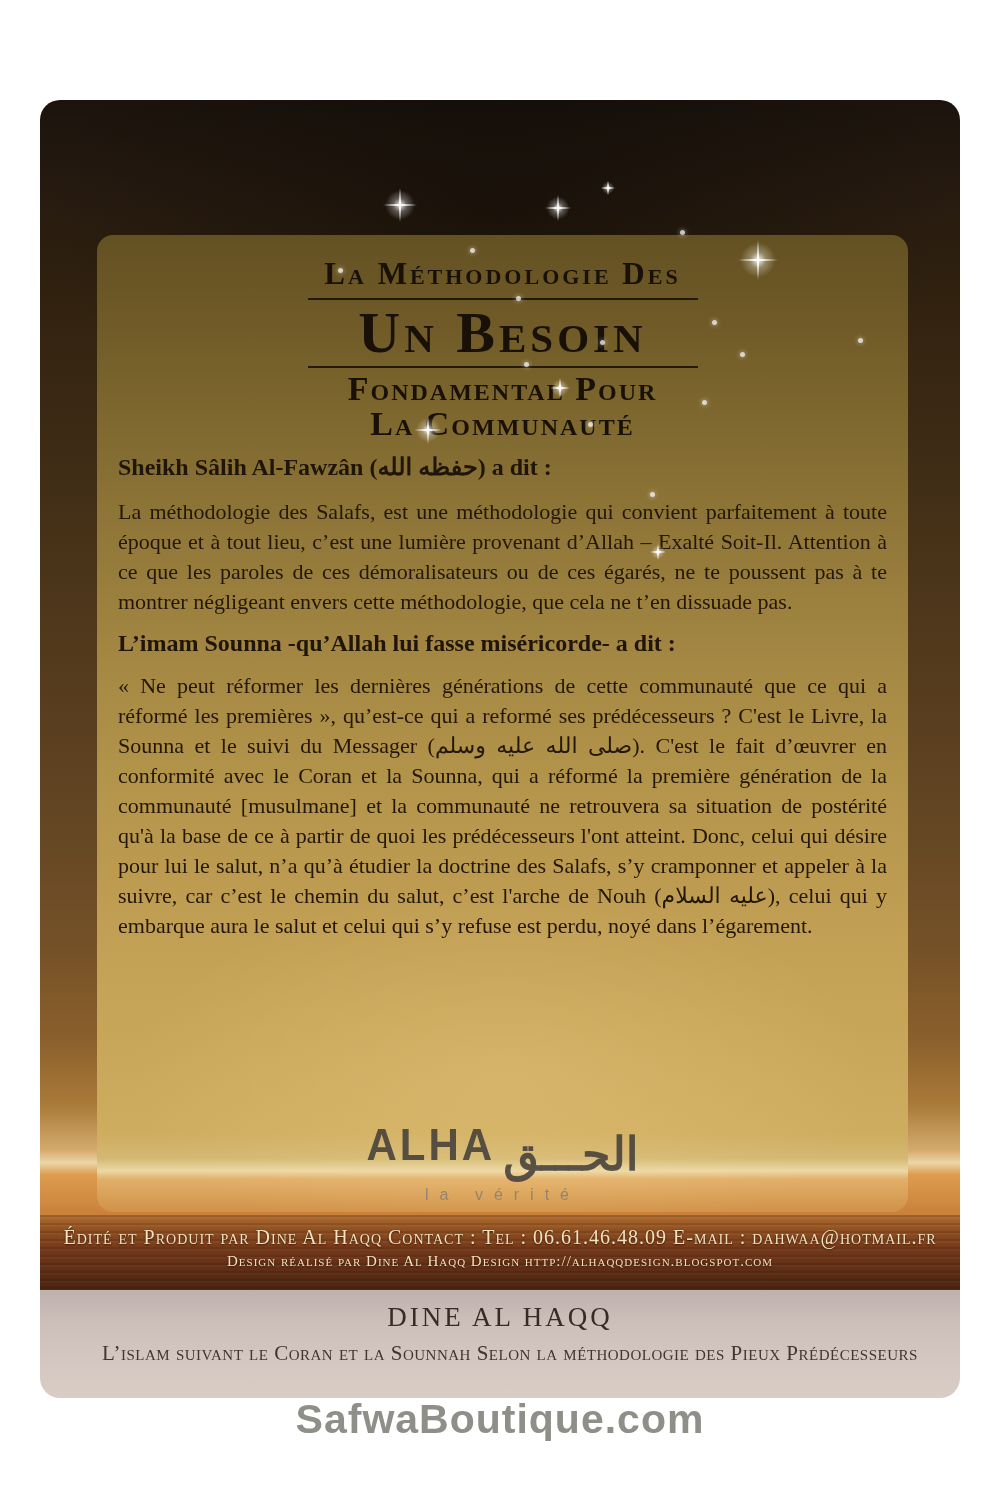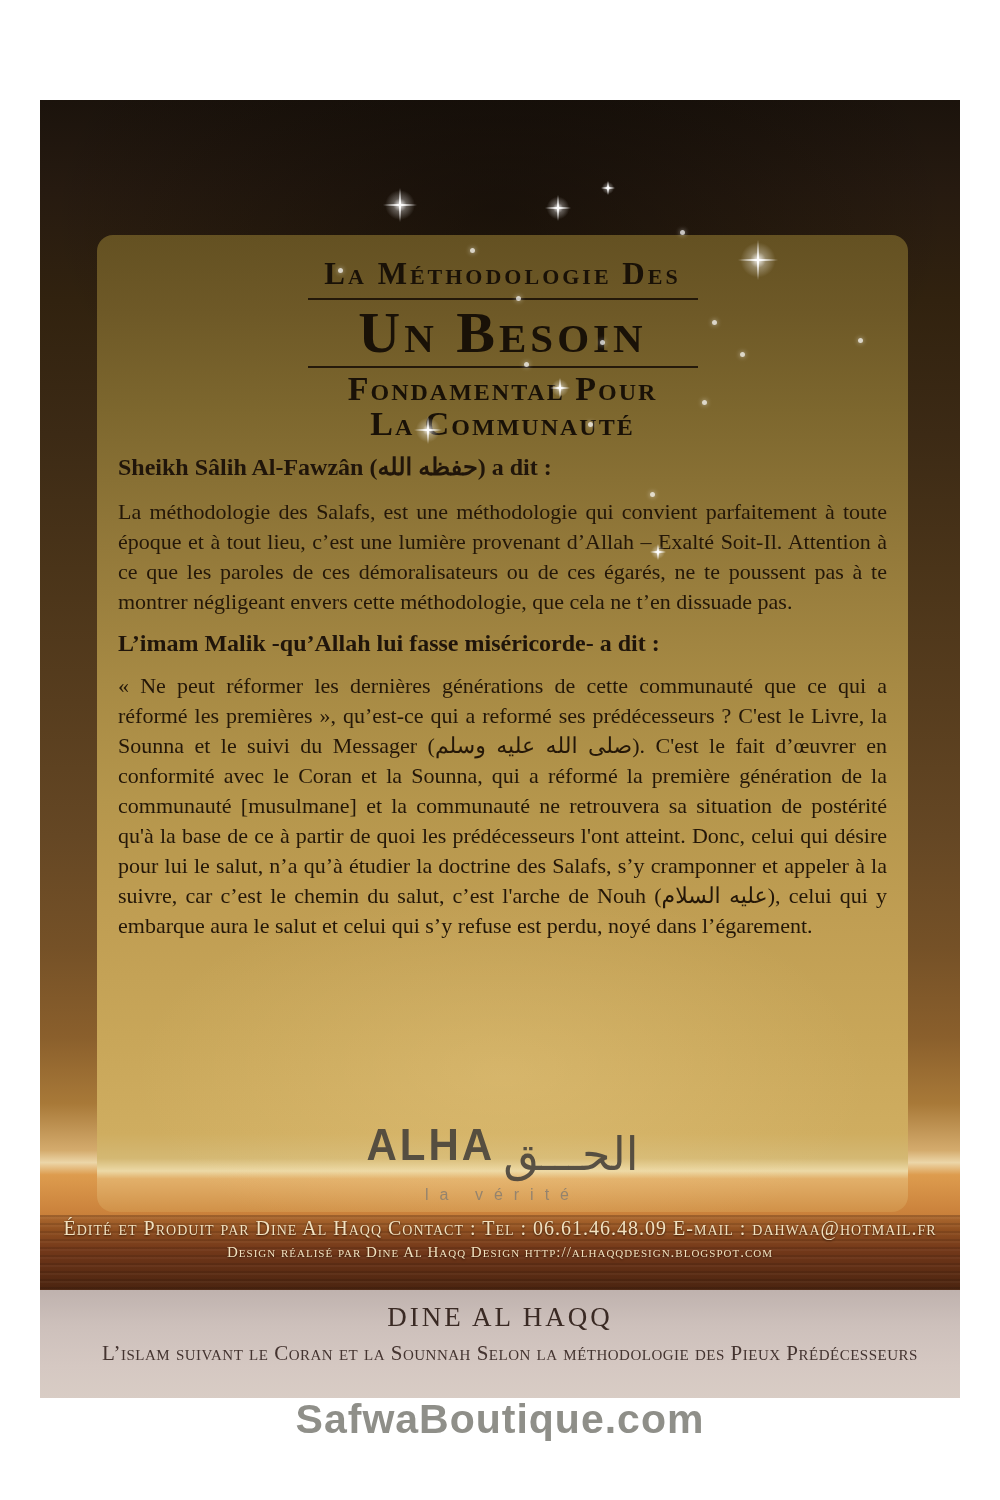--- a/index.html
+++ b/index.html
@@ -2,21 +2,21 @@
 <html lang="fr"><head>
 <meta charset="utf-8">
 <style>
   html,body{margin:0;padding:0;}
   body{width:1000px;height:1500px;background:#ffffff;position:relative;
        font-family:"Liberation Serif", serif;}
 
   .page{position:absolute;inset:0;width:1000px;height:1500px;background:#ffffff;overflow:hidden;}
 
   
-  .book{position:absolute;left:40px;top:100px;width:920px;height:1298px;overflow:hidden;}
+  .book{position:absolute;left:40px;top:100px;width:920px;height:1298px;overflow:hidden;border-radius:20px;}
 
   .cover-bg{position:absolute;left:0;top:0;width:920px;height:1115px;
     background:
       radial-gradient(ellipse 70% 38% at 50% 10%, rgba(8,5,2,0.45), transparent 70%),
       linear-gradient(180deg,
         #1b130c 0%, #261a10 8%, #31220f 18%, #3c2a15 30%, #4a3419 42%,
         #573d1e 54%, #654724 66%, #755127 76%, #8a5f2c 84%, #a87938 90%,
         #d4ab6d 94.2%, #ecd6a8 95.3%, #dd9c4e 96.4%, #c9803a 100%);}
 
   
@@ -41,27 +41,27 @@
   .para{font-size:22px;line-height:30px;color:#241708;text-align:justify;margin:16px 0 0 0;}
   .para2{margin-top:14px;}
   .arabic-quote{direction:rtl;text-align:center;font-size:22px;font-weight:bold;
     color:#20150a;margin:10px 0 0 0;line-height:30px;}
 
   
   .logo{position:absolute;left:0;right:0;bottom:8px;text-align:center;opacity:0.88;}
   .logo-row{display:flex;justify-content:center;align-items:center;gap:8px;direction:ltr;}
   .logo-latin{font-family:"Liberation Sans", sans-serif;font-weight:bold;font-size:42px;
     letter-spacing:3px;color:#45403a;transform:scaleY(1.05);}
-  .logo-arabic{font-size:46px;font-weight:normal;color:#45403a;line-height:46px;margin-top:20px;}
+  .logo-arabic{font-size:46px;font-weight:bold;color:#45403a;line-height:46px;margin-top:20px;}
   .logo-tagline{font-family:"Liberation Sans", sans-serif;font-size:16px;letter-spacing:11px;
     color:#8b7f70;margin-top:8px;}
 
   
   .wood{position:absolute;left:0;top:1115px;width:920px;height:75px;
-    box-sizing:border-box;padding-top:1px;text-align:center;
+    box-sizing:border-box;padding-top:10px;text-align:center;
     background:
       repeating-linear-gradient(180deg, rgba(0,0,0,0.10) 0 2px, rgba(255,255,255,0.03) 2px 4px, transparent 4px 8px),
       linear-gradient(180deg,#b06c31 0%,#8f4f20 20%,#74391a 45%,#5d2d14 75%,#4a2410 100%);}
   .pub-line{font-variant:small-caps;color:#f2e2c0;letter-spacing:1px;
     text-shadow:0 1px 2px rgba(40,15,0,0.85);}
   .pub-line.l1{font-size:20px;line-height:24px;}
   .pub-line.l2{font-size:15px;line-height:24px;}
 
   
   .haze{position:absolute;left:0;top:1190px;width:920px;height:140px;text-align:center;
@@ -104,21 +104,21 @@
         <div class="rule"></div>
         <div class="t-mid">Fondamental Pour</div>
         <div class="t-mid">La Communauté</div>
       </div>
 
       <p class="lead">Sheikh Sâlih Al-Fawzân (حفظه الله) a dit :</p>
 
       <p class="para">La méthodologie des Salafs, est une méthodologie qui convient parfaitement à toute époque et à tout lieu, c’est une lumière provenant d’Allah – Exalté Soit-Il. Attention à ce que les paroles de ces démoralisateurs ou de ces égarés, ne te poussent pas à te montrer négligeant envers cette méthodologie, que cela ne t’en dissuade pas.</p>
 
 
-      <p class="lead">L’imam Malik -qu’Allah lui fasse miséricorde- a dit :</p>
+      <p class="lead">L’imam Sounna -qu’Allah lui fasse miséricorde- a dit :</p>
 
       <p class="para para2">« Ne peut réformer les dernières générations de cette communauté que ce qui a réformé les premières », qu’est-ce qui a reformé ses prédécesseurs ? C'est le Livre, la Sounna et le suivi du Messager (صلى الله عليه وسلم). C'est le fait d’œuvrer en conformité avec le Coran et la Sounna, qui a réformé la première génération de la communauté [musulmane] et la communauté ne retrouvera sa situation de postérité qu'à la base de ce à partir de quoi les prédécesseurs l'ont atteint. Donc, celui qui désire pour lui le salut, n’a qu’à étudier la doctrine des Salafs, s’y cramponner et appeler à la suivre, car c’est le chemin du salut, c’est l'arche de Nouh (عليه السلام), celui qui y embarque aura le salut et celui qui s’y refuse est perdu, noyé dans l’égarement.</p>
 
       <div class="logo">
         <div class="logo-row">
           <span class="logo-latin">ALHA</span>
           <span class="logo-arabic">الحـــق</span>
         </div>
         <div class="logo-tagline">la vérité</div>
       </div>

